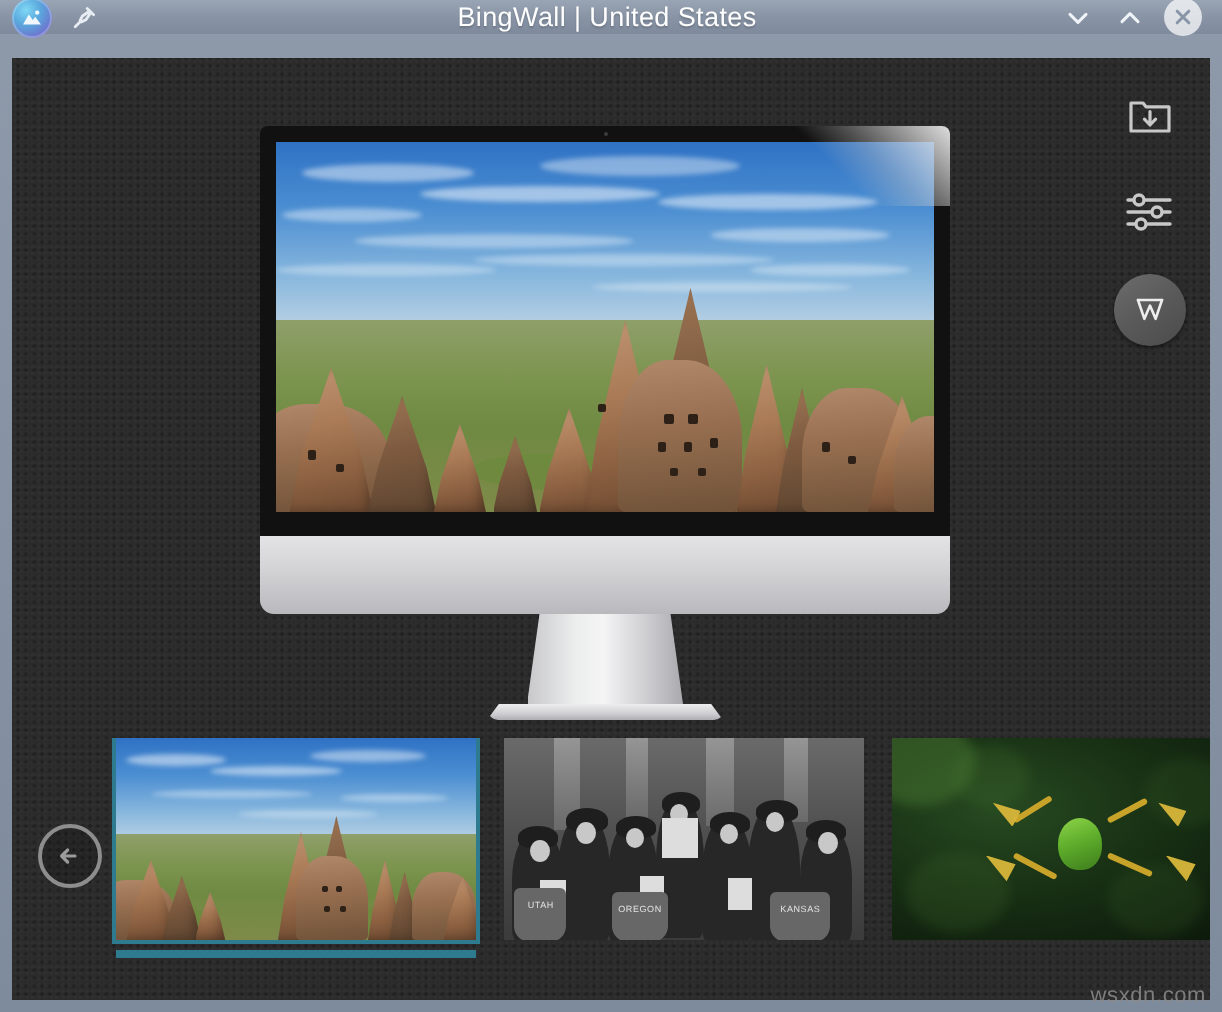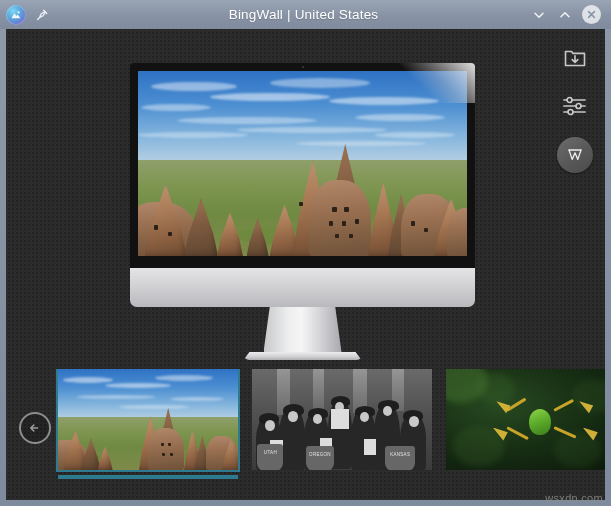--- a/index.html
+++ b/index.html
@@ -21,21 +21,21 @@
     background: linear-gradient(180deg, #8e9aaa 0%, #7e8b9c 100%);
     box-sizing: border-box;
     overflow: hidden;
   }
 
   
   .titlebar {
     position: absolute;
     left: 0; top: 0;
     width: 611px;
-    height: 29px;
+    height: 17px;
     background: linear-gradient(180deg, #99a4b4 0%, #8793a4 55%, #7f8b9d 100%);
     display: flex;
     align-items: center;
     box-sizing: border-box;
     padding: 0 6px;
   }
   .tb-left {
     display: flex;
     align-items: center;
     gap: 8px;

